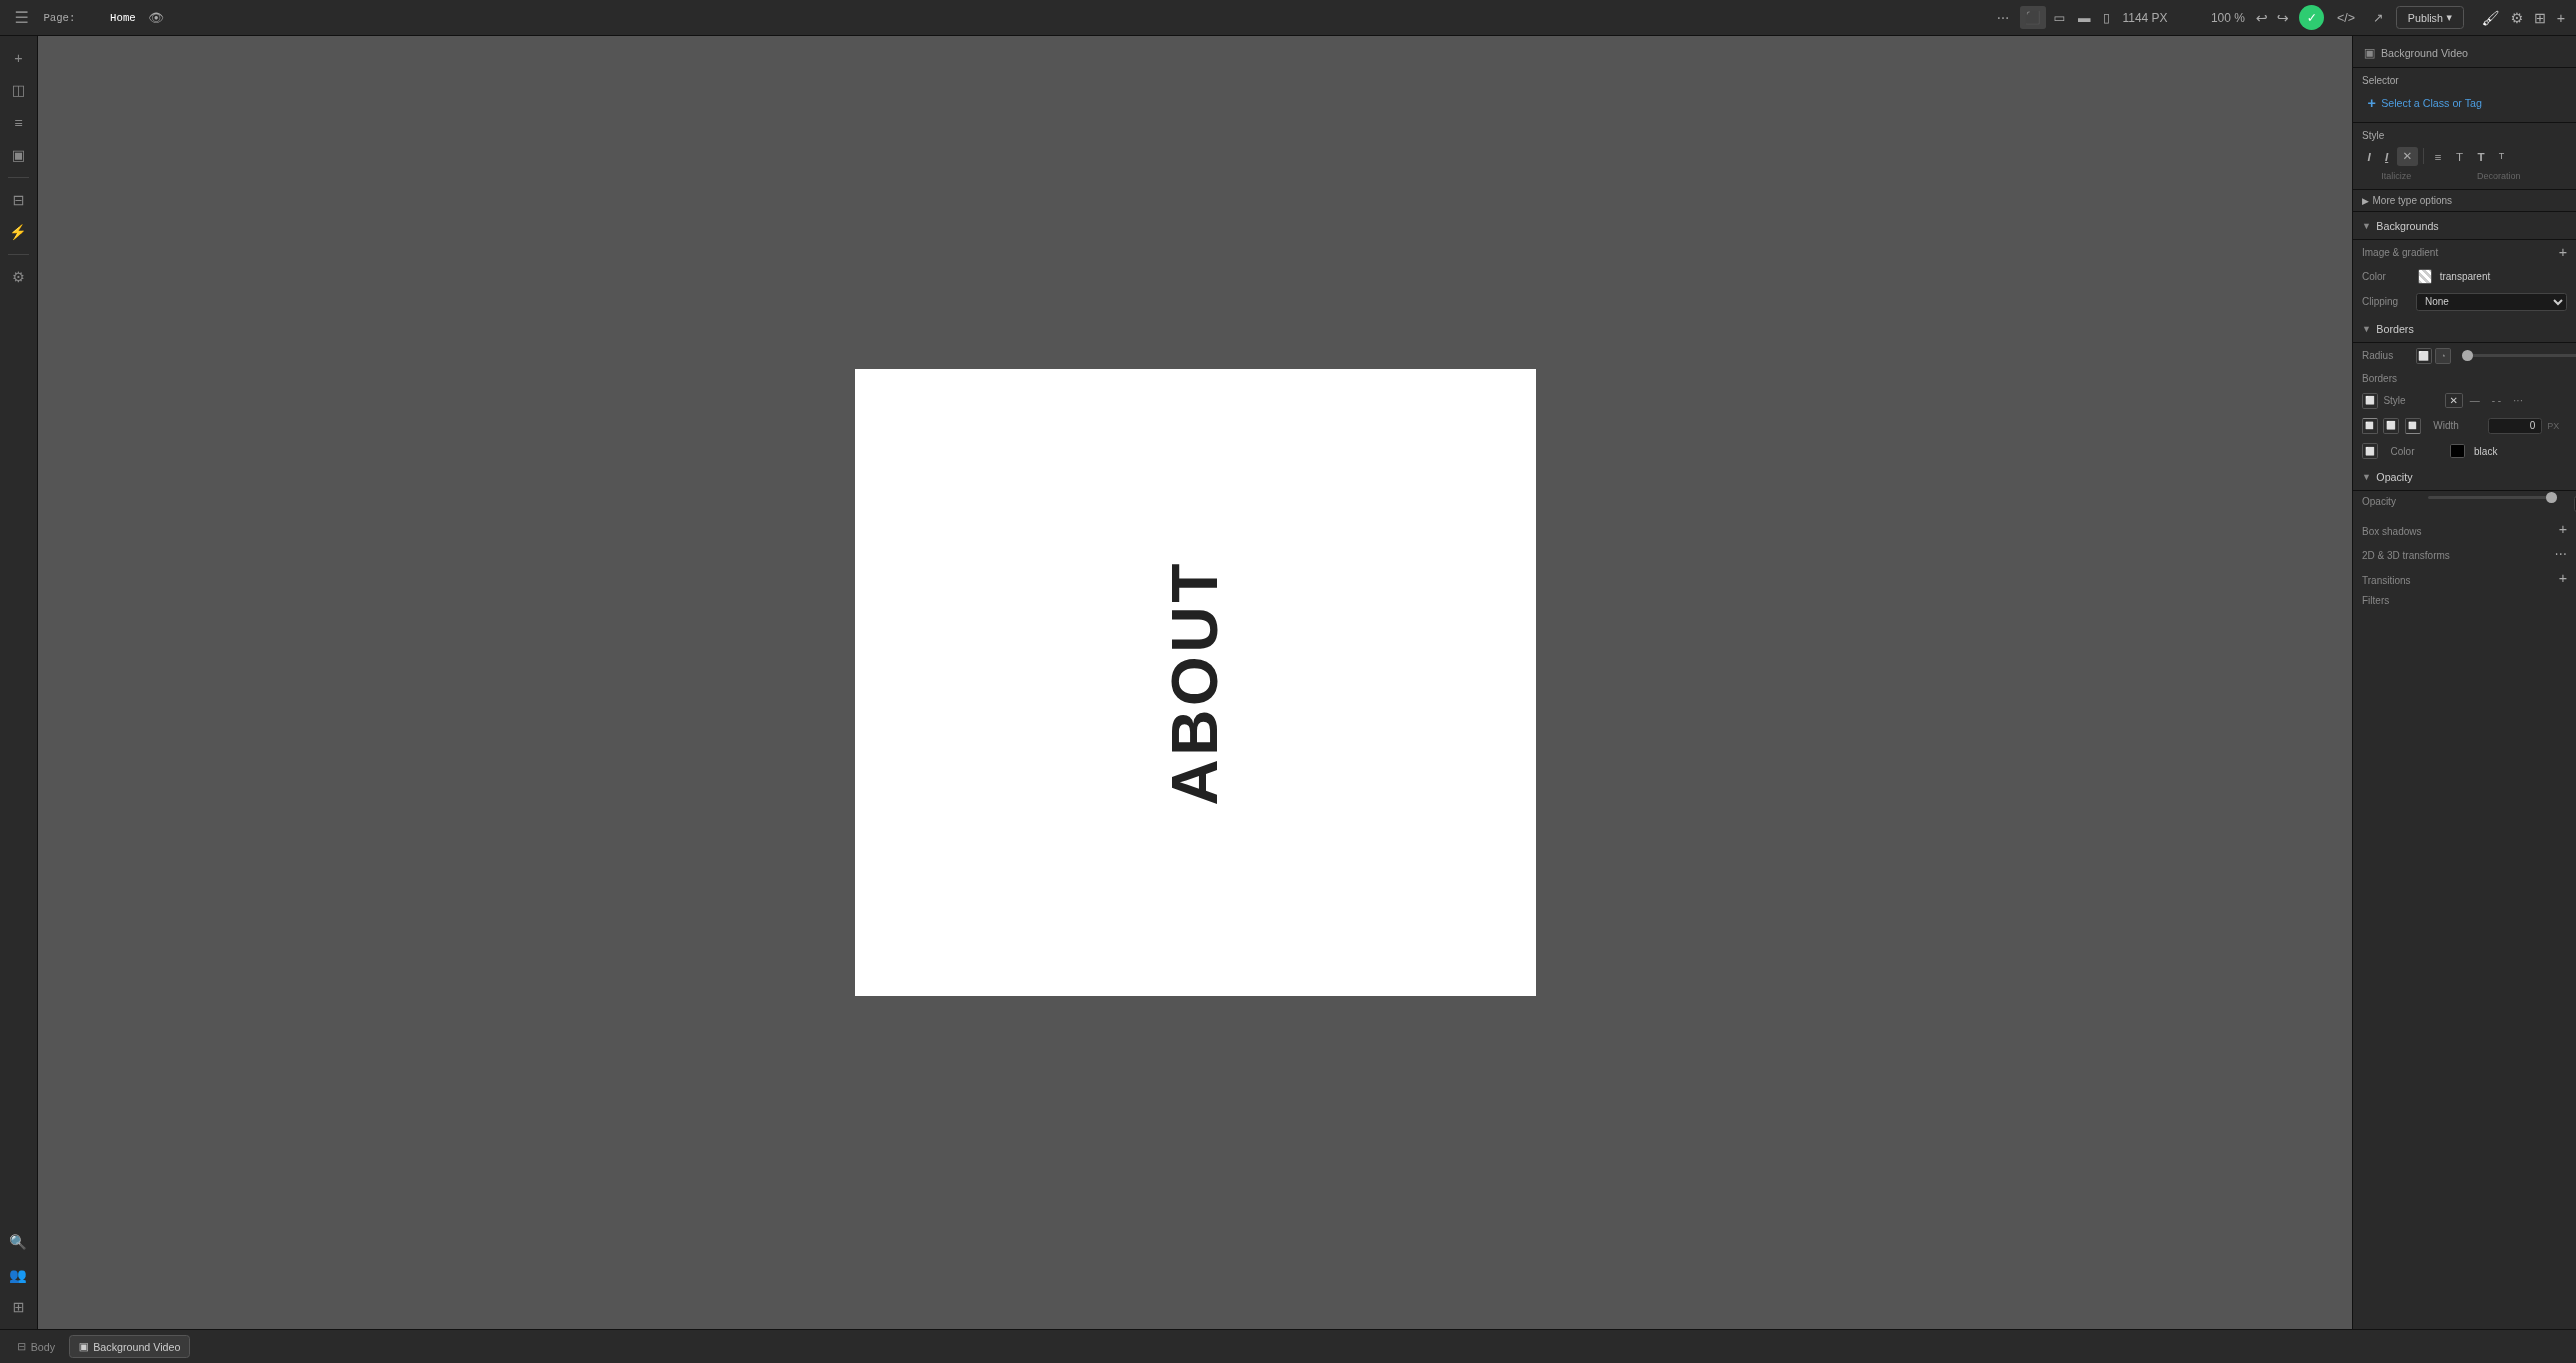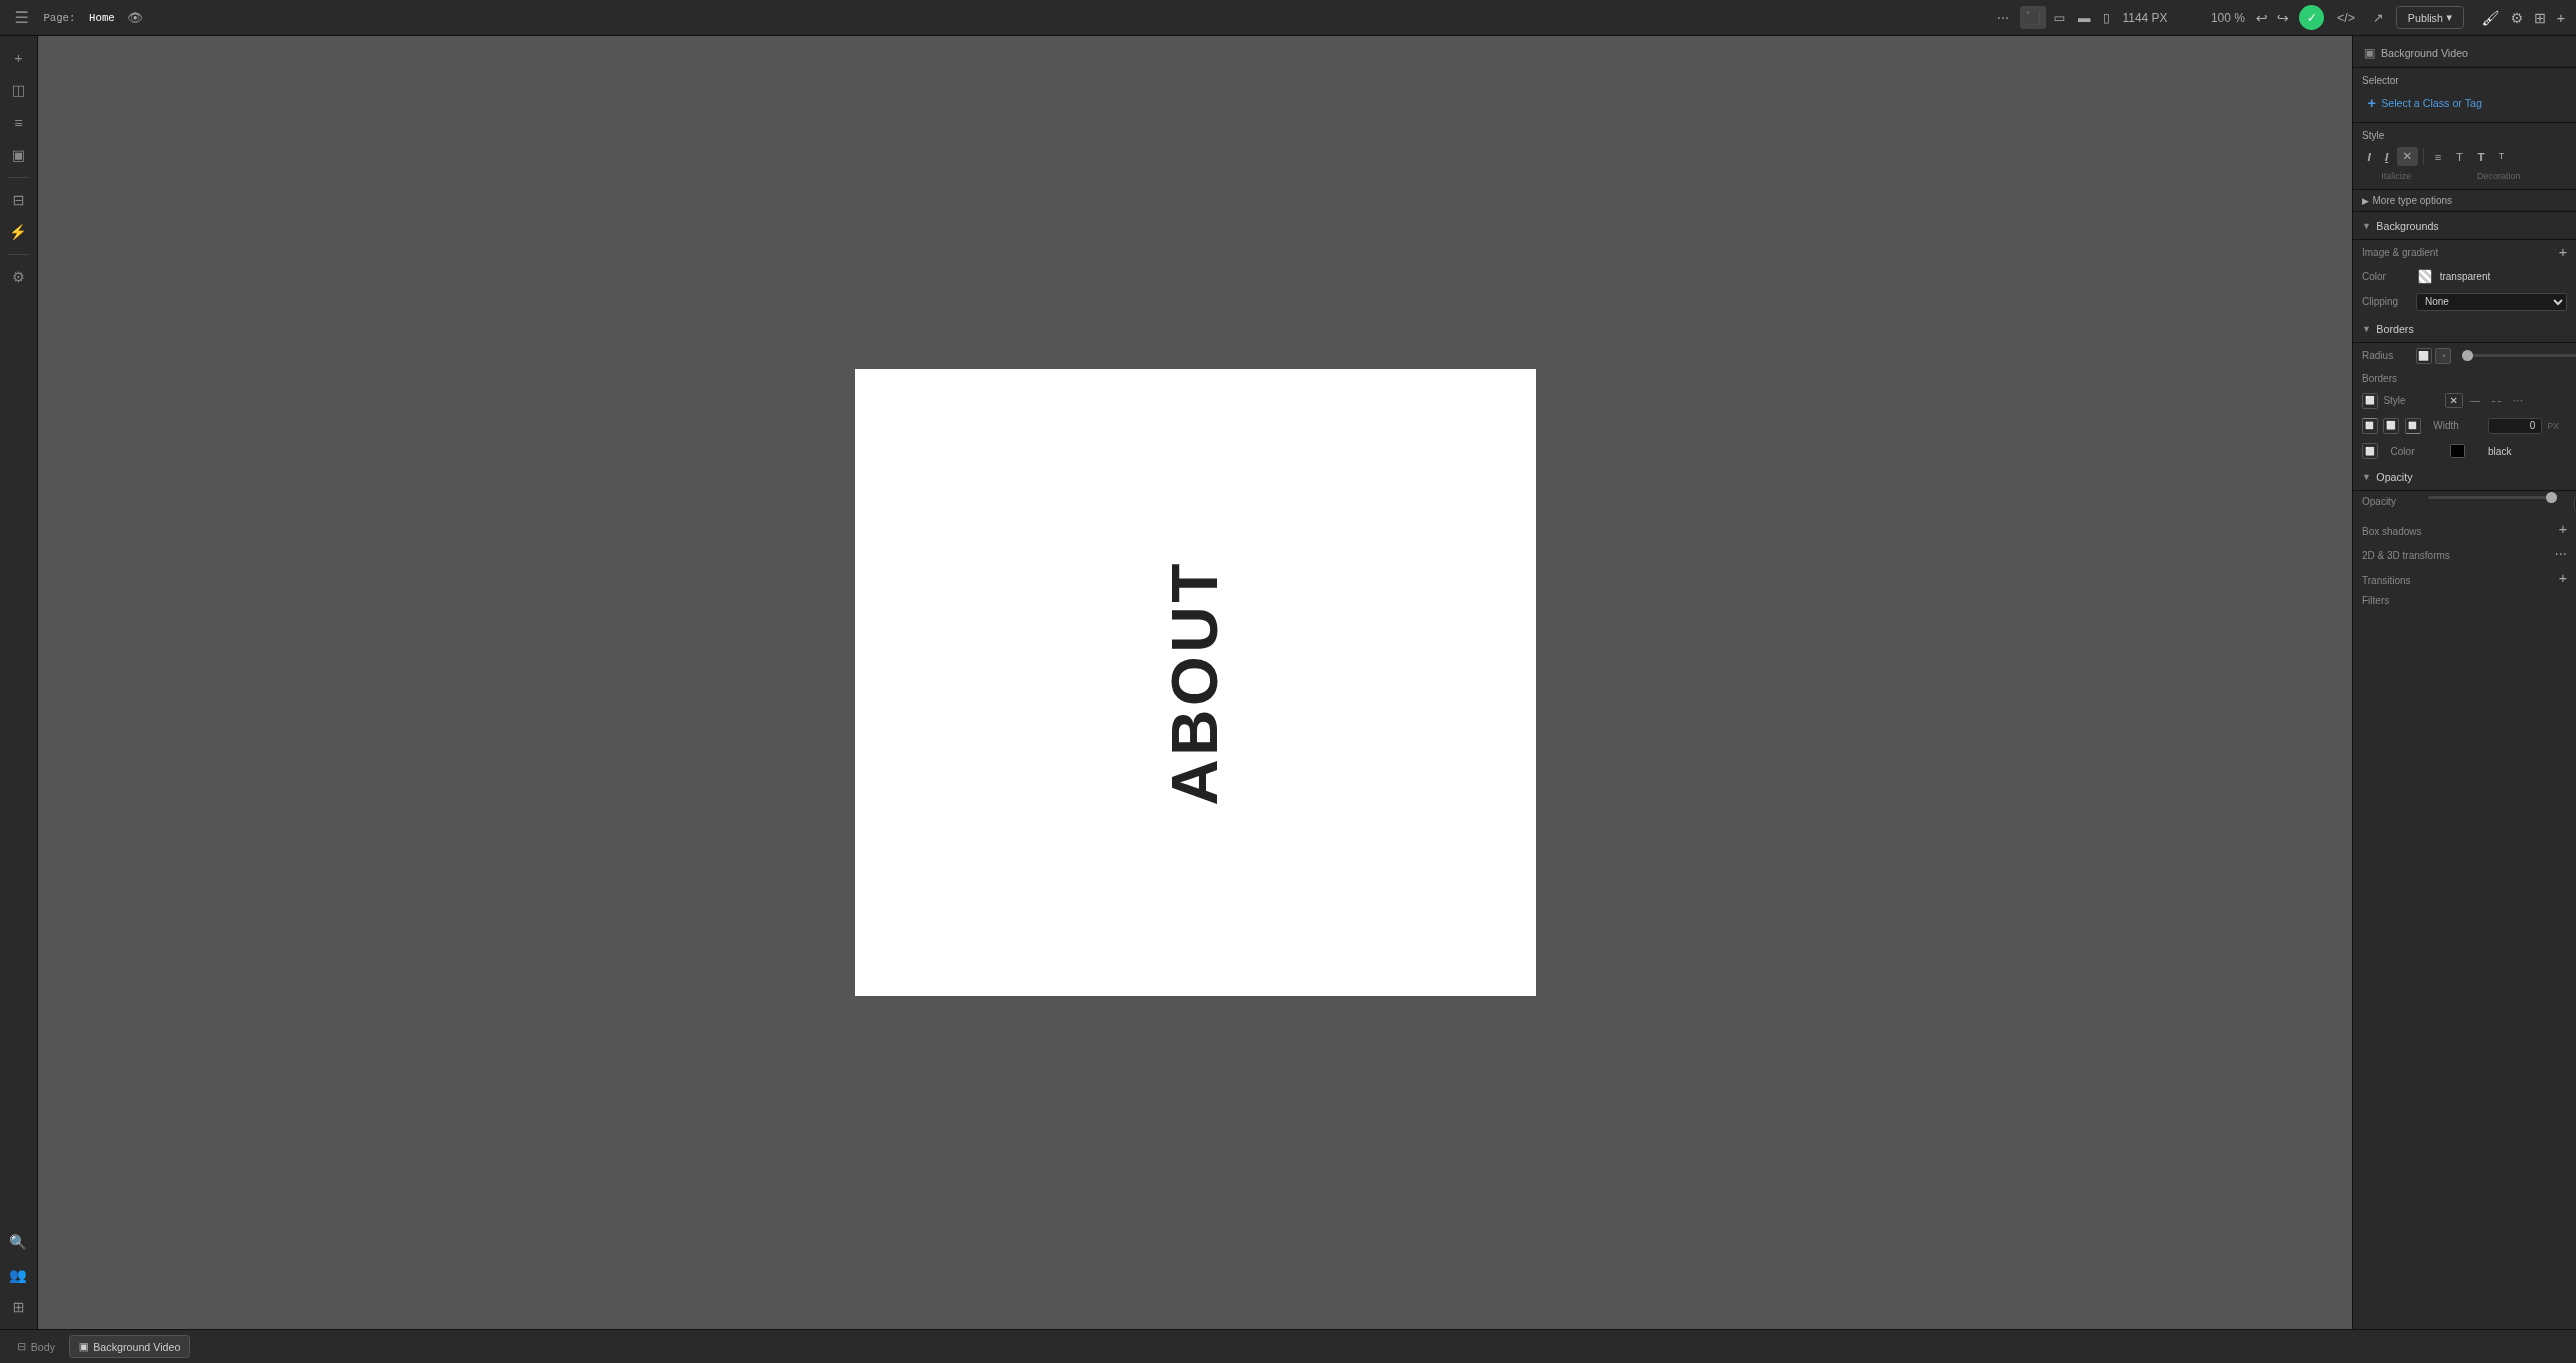--- a/index.html
+++ b/index.html
@@ -11,21 +11,21 @@
       background: #2a2a2a;
       border-bottom: 0.9px solid #111;
       display: flex;
       align-items: center;
       padding: 0 7.2px;
       gap: 7.2px;
       flex-shrink: 0;
       z-index: 10;
     }
     #topbar .page-label { color: #aaa; font-size: 10.7px; display: flex; align-items: center; gap: 3.6px; font-family: Liberation Mono, monospace; }
-    #topbar .page-name { color: #fff; font-weight: 500; }
+    #topbar .page-name { color: #fff; font-weight: 500; margin-left: 21px; }
     #topbar .spacer { flex: 1; }
     #topbar .topbar-btn {
       background: none; border: none; color: #aaa; cursor: pointer; padding: 3.6px; border-radius: 2.7px; font-size: 12.5px; display: flex; align-items: center; justify-content: center;
     }
     #topbar .device-btns { display: flex; align-items: center; gap: 1.8px; }
     #topbar .device-btn { background: none; border: none; color: #aaa; cursor: pointer; padding: 3.6px 5.4px; border-radius: 2.7px; font-size: 12.5px; }
     #topbar .device-btn.active { background: #444; color: #fff; }
     #topbar .dimension-info { color: #aaa; font-size: 12px; display: flex; align-items: center; gap: 20px; }
     #topbar .undo-redo { display: flex; gap: 1.8px; }
     #topbar .undo-redo button { background: none; border: none; color: #aaa; cursor: pointer; font-size: 14.3px; padding: 1.8px 3.6px; }
@@ -413,21 +413,21 @@
       <div class="border-side-icon">⬜</div>
       <div class="border-side-icon" style="font-size:7.2px; border-bottom: 1.8px solid #888;">⬜</div>
       <span class="field-label" style="margin-left:7.2px;">Width</span>
       <input class="field-input" value="0" style="">
       <span class="field-unit">PX</span>
     </div>
     <div class="borders-row">
       <div class="border-side-icon">⬜</div>
       <span class="field-label" style="margin-left:7.2px;">Color</span>
       <div class="color-swatch" style="background: #000; margin-left:5.4px;"></div>
-      <span class="field-value" style="margin-left:18px;">black</span>
+      <span class="field-value" style="margin-left:4px;">black</span>
     </div>
 
     <div class="section-header">
       <span class="section-chevron">▼</span>
       <span class="section-title">Opacity</span>
     </div>
 
     <div class="opacity-row">
       <span class="field-label">Opacity</span>
       <input type="range" min="0" max="100" value="100" class="opacity-slider" style="">

